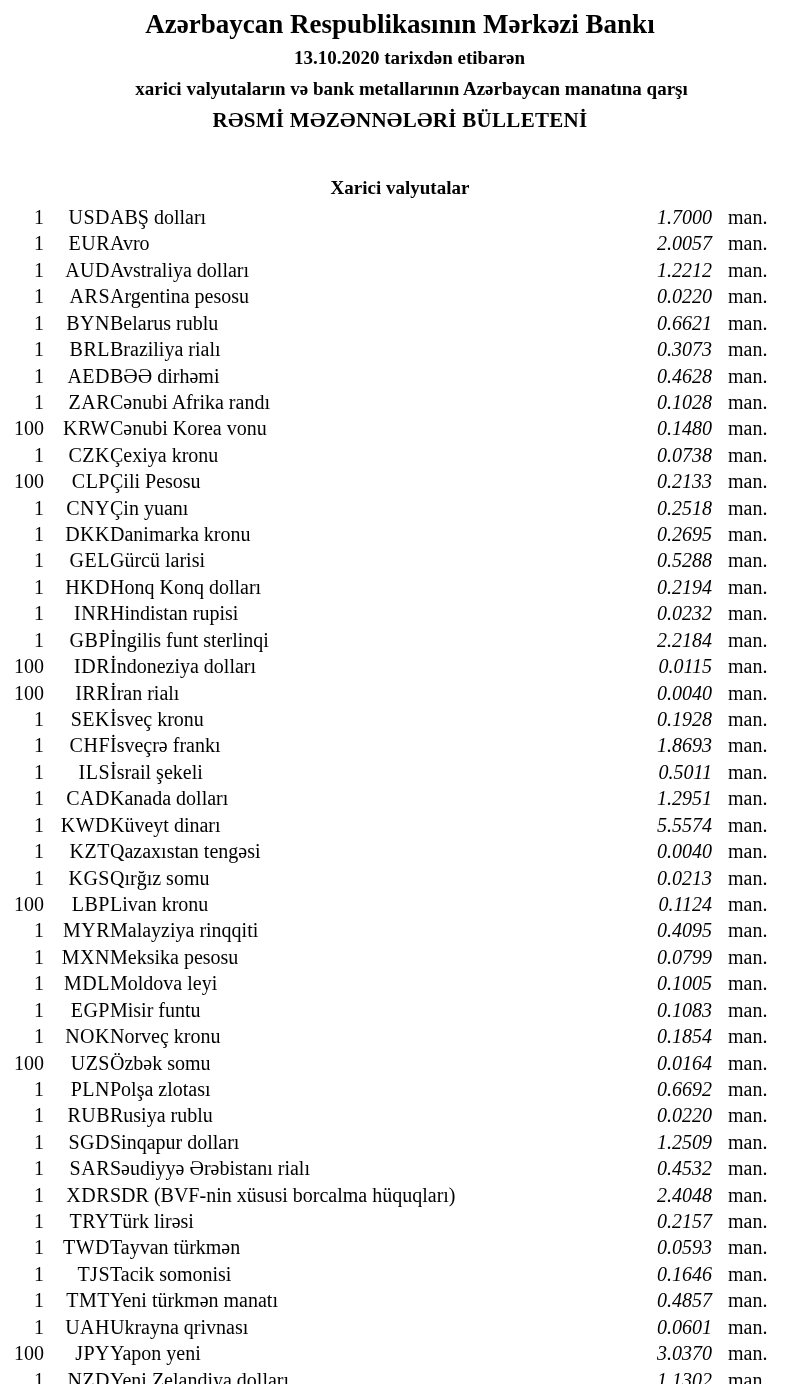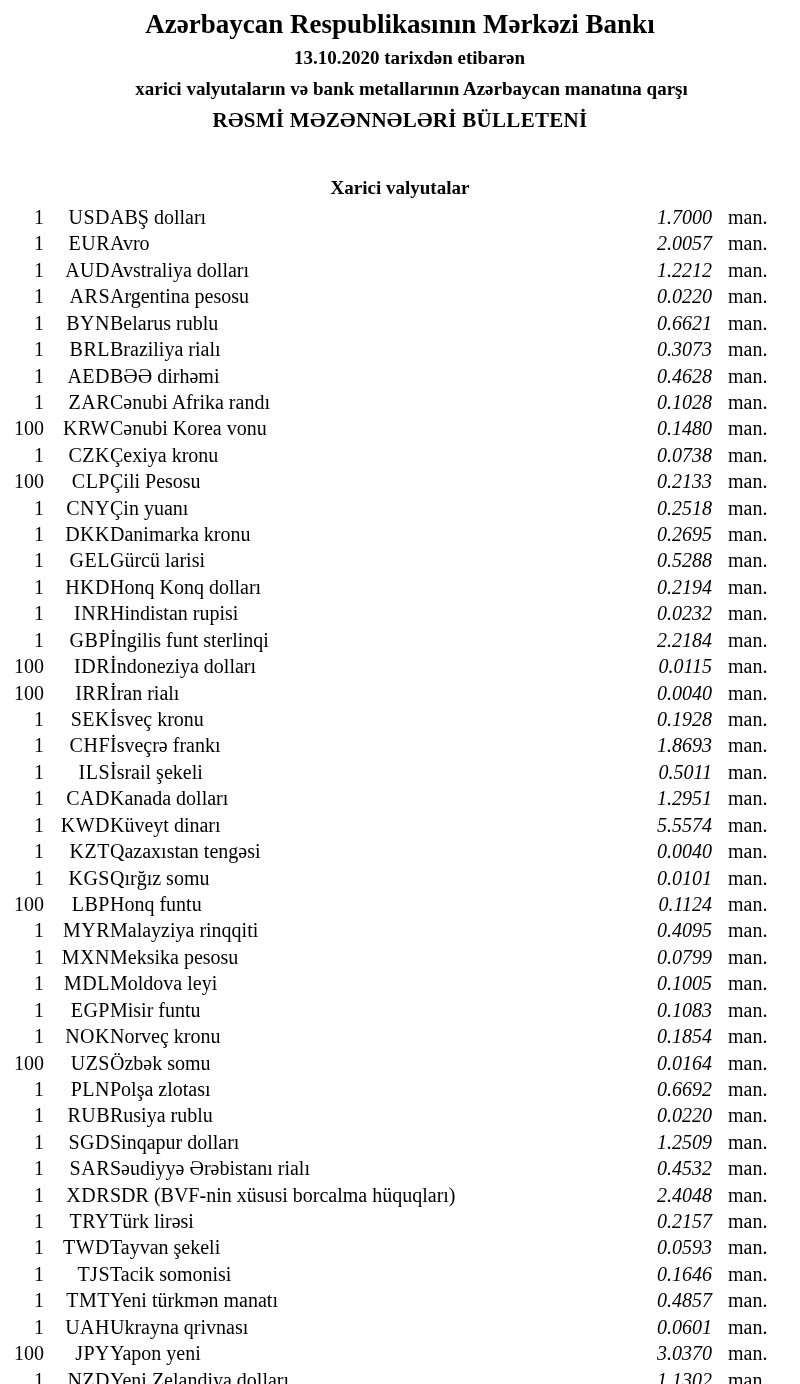--- a/index.html
+++ b/index.html
@@ -281,27 +281,27 @@
         <td class="qty">1</td>
         <td class="code">KZT</td>
         <td class="name">Qazaxıstan tengəsi</td>
         <td class="rate">0.0040</td>
         <td class="unit">man.</td>
       </tr>
         <tr>
         <td class="qty">1</td>
         <td class="code">KGS</td>
         <td class="name">Qırğız somu</td>
-        <td class="rate">0.0101</td>
+        <td class="rate">0.0213</td>
         <td class="unit">man.</td>
       </tr>
         <tr>
         <td class="qty">100</td>
         <td class="code">LBP</td>
-        <td class="name">Honq funtu</td>
+        <td class="name">Livan kronu</td>
         <td class="rate">0.1124</td>
         <td class="unit">man.</td>
       </tr>
         <tr>
         <td class="qty">1</td>
         <td class="code">MYR</td>
         <td class="name">Malayziya rinqqiti</td>
         <td class="rate">0.4095</td>
         <td class="unit">man.</td>
       </tr>
@@ -378,21 +378,21 @@
         <tr>
         <td class="qty">1</td>
         <td class="code">TRY</td>
         <td class="name">Türk lirəsi</td>
         <td class="rate">0.2157</td>
         <td class="unit">man.</td>
       </tr>
         <tr>
         <td class="qty">1</td>
         <td class="code">TWD</td>
-        <td class="name">Tayvan şekeli</td>
+        <td class="name">Tayvan türkmən</td>
         <td class="rate">0.0593</td>
         <td class="unit">man.</td>
       </tr>
         <tr>
         <td class="qty">1</td>
         <td class="code">TJS</td>
         <td class="name">Tacik somonisi</td>
         <td class="rate">0.1646</td>
         <td class="unit">man.</td>
       </tr>

